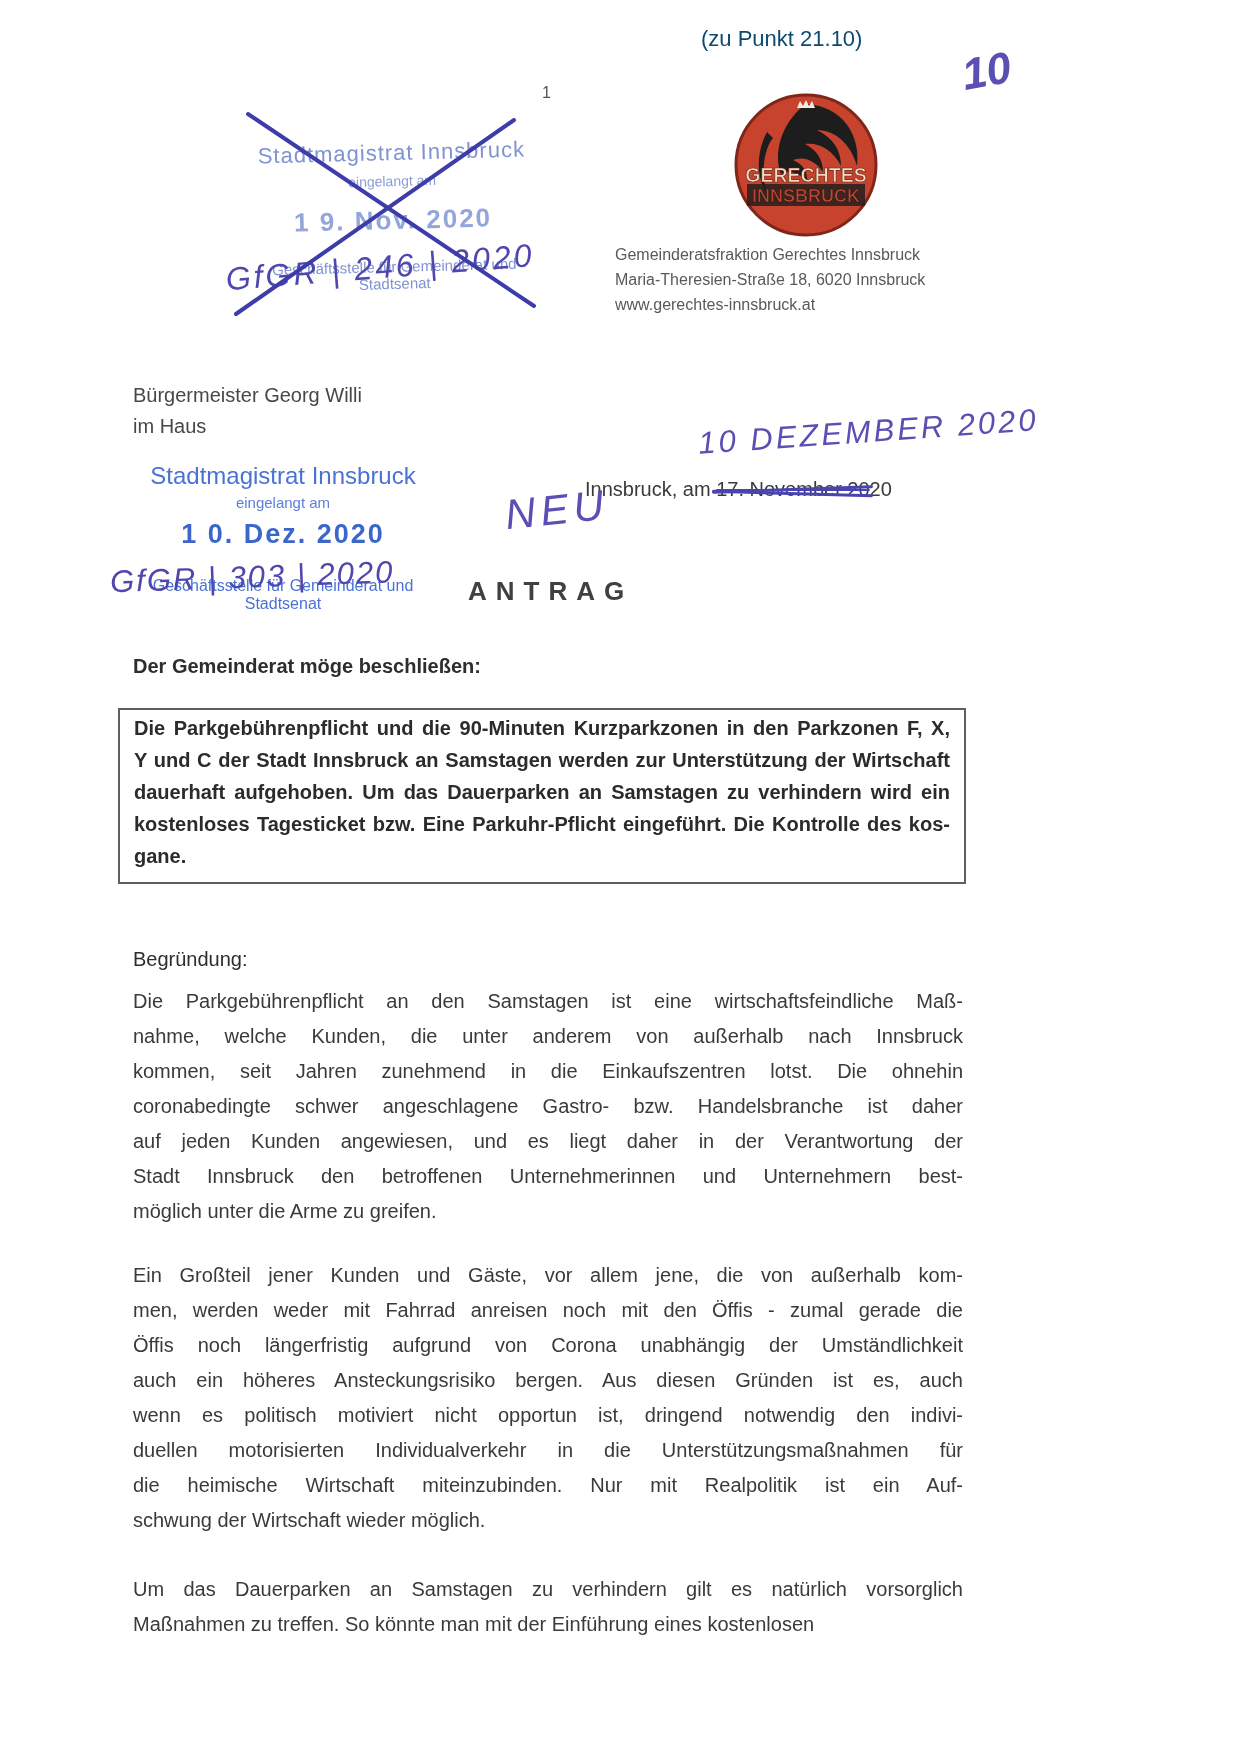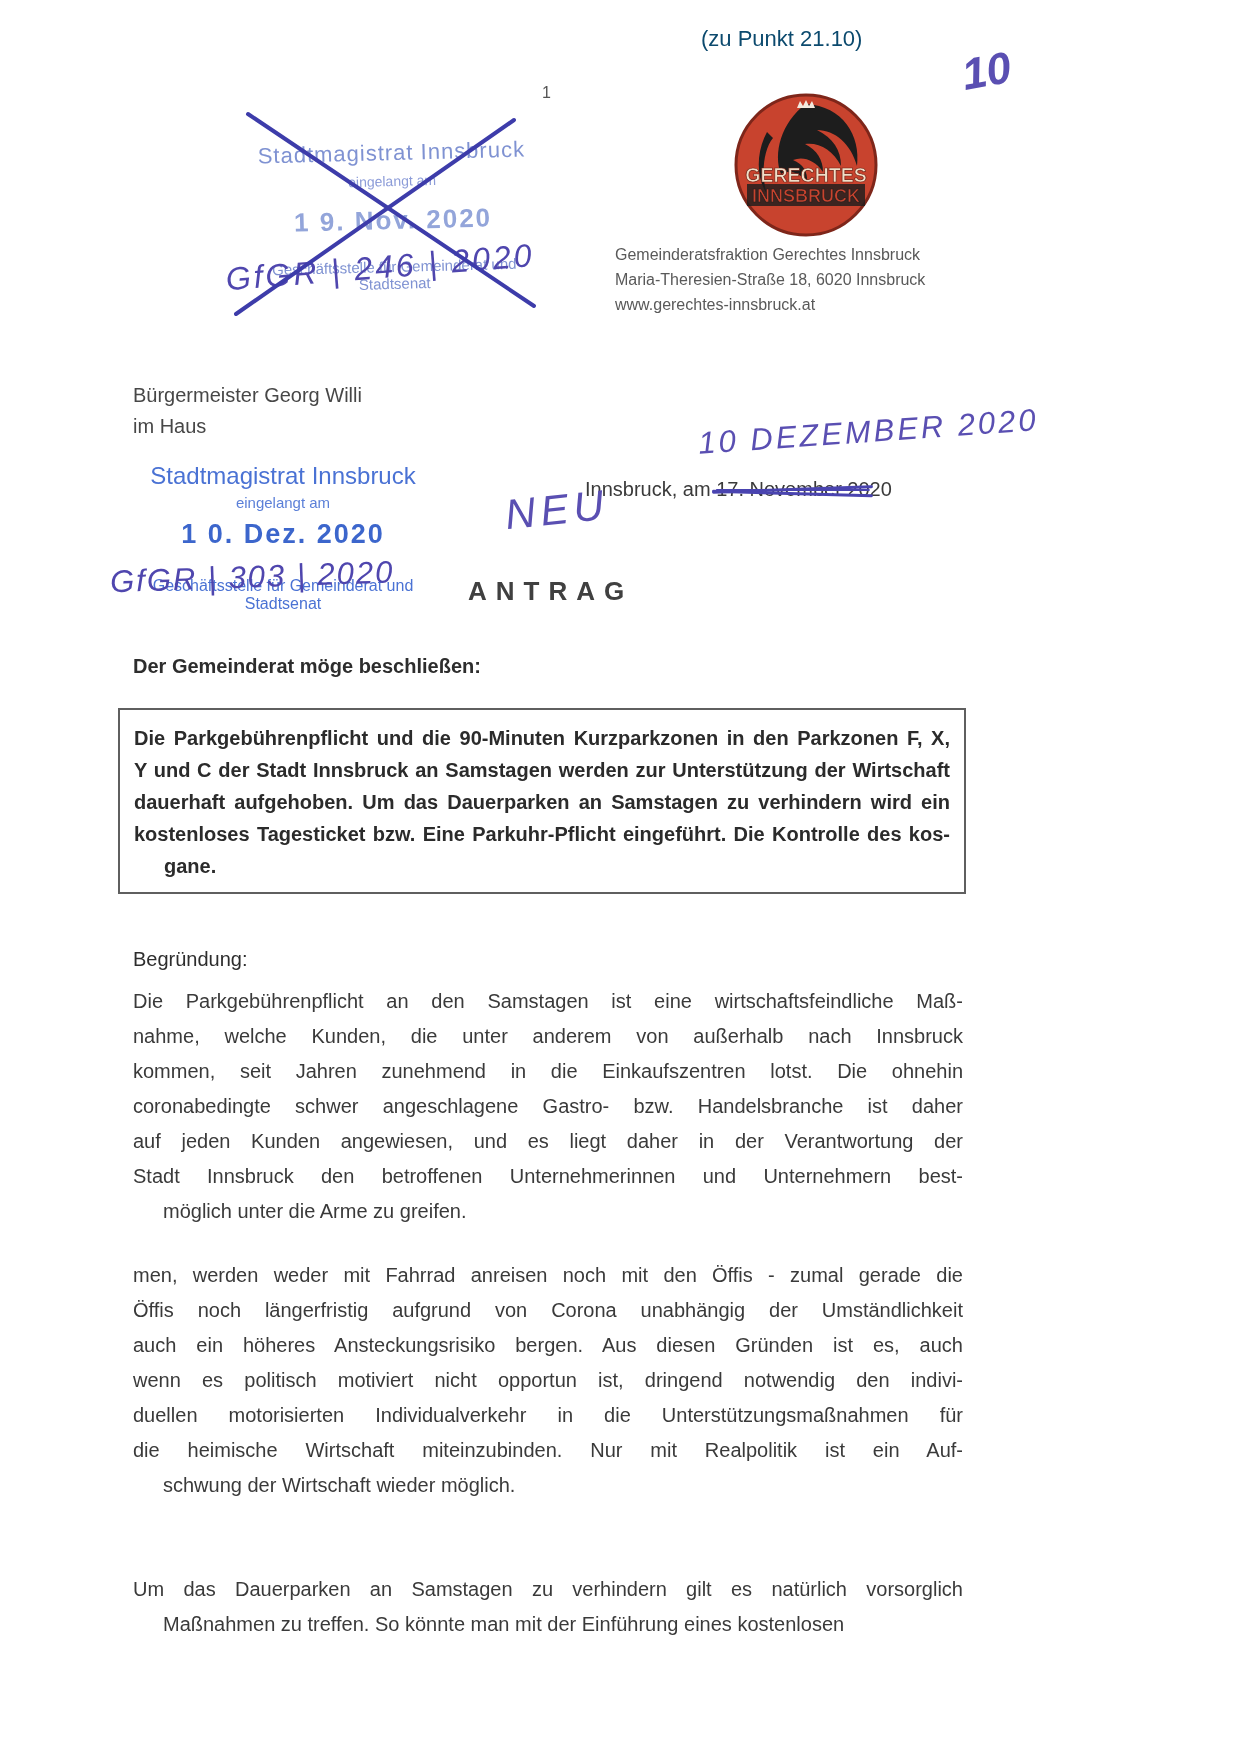--- a/index.html
+++ b/index.html
@@ -68,32 +68,32 @@
 
   .hand-neu { left: 505px; top: 486px; font-size: 42px; font-style: italic;
     color: #5a4fb2; transform: rotate(-6deg); letter-spacing: 5px; }
 
   .doc-title { left: 468px; top: 576px; font-size: 26px; font-weight: bold;
     letter-spacing: 9px; color: #404040; }
 
   .intro { left: 133px; top: 655px; font-size: 20px; font-weight: bold; color: #2d2d2d; }
 
   .motion-box { left: 118px; top: 708px; width: 816px; border: 2px solid #5f5f5f;
-    padding: 12px 14px 10px 14px; font-size: 20px; font-weight: bold;
+    padding: 2px 14px 10px 14px; font-size: 20px; font-weight: bold;
     line-height: 32px; color: #2b2b2b; }
 
   .heading { left: 133px; top: 948px; font-size: 20px; font-weight: normal; color: #2d2d2d; }
 
   .body-para { left: 133px; width: 830px; font-size: 20px; line-height: 35px; color: #3a3a3a; }
   .para1 { top: 984px; }
   .para2 { top: 1258px; }
   .para3 { top: 1572px; }
 
   .line { text-align: justify; text-align-last: justify; }
-  .line.last { text-align-last: left; margin-left: 30px; }
+  .line.last { text-align-last: left; }
 </style>
 </head>
 <body>
 
 <div class="page">
 
   <div class="abs ref-note">(zu Punkt 21.10)</div>
   <div class="abs corner-hand">10</div>
   <div class="abs page-num">1</div>
 
@@ -161,20 +161,21 @@
   <div class="abs body-para para1">
       <div class="line">Die Parkgebührenpflicht an den Samstagen ist eine wirtschaftsfeindliche Maß-</div>
       <div class="line">nahme, welche Kunden, die unter anderem von außerhalb nach Innsbruck</div>
       <div class="line">kommen, seit Jahren zunehmend in die Einkaufszentren lotst. Die ohnehin</div>
       <div class="line">coronabedingte schwer angeschlagene Gastro- bzw. Handelsbranche ist daher</div>
       <div class="line">auf jeden Kunden angewiesen, und es liegt daher in der Verantwortung der</div>
       <div class="line">Stadt Innsbruck den betroffenen Unternehmerinnen und Unternehmern best-</div>
       <div class="line last">möglich unter die Arme zu greifen.</div>
     </div>
   <div class="abs body-para para2">
+      <div class="line">Ein Großteil jener Kunden und Gäste, vor allem jene, die von außerhalb kom-</div>
       <div class="line">men, werden weder mit Fahrrad anreisen noch mit den Öffis - zumal gerade die</div>
       <div class="line">Öffis noch längerfristig aufgrund von Corona unabhängig der Umständlichkeit</div>
       <div class="line">auch ein höheres Ansteckungsrisiko bergen. Aus diesen Gründen ist es, auch</div>
       <div class="line">wenn es politisch motiviert nicht opportun ist, dringend notwendig den indivi-</div>
       <div class="line">duellen motorisierten Individualverkehr in die Unterstützungsmaßnahmen für</div>
       <div class="line">die heimische Wirtschaft miteinzubinden. Nur mit Realpolitik ist ein Auf-</div>
       <div class="line last">schwung der Wirtschaft wieder möglich.</div>
     </div>
   <div class="abs body-para para3">
       <div class="line">Um das Dauerparken an Samstagen zu verhindern gilt es natürlich vorsorglich</div>

